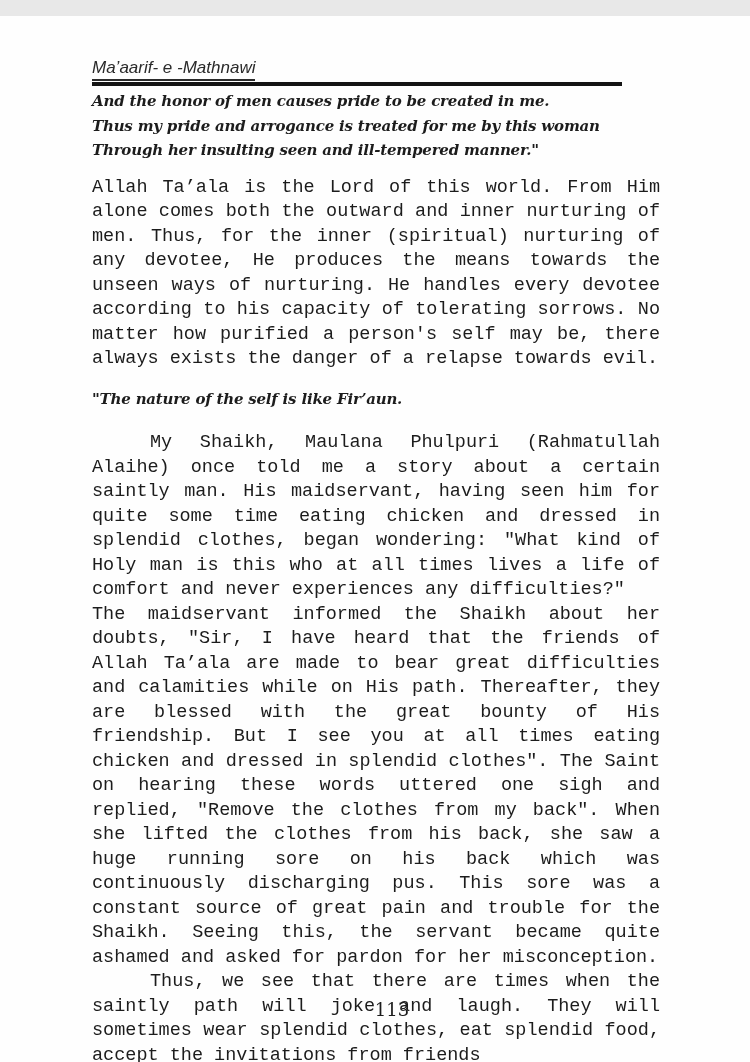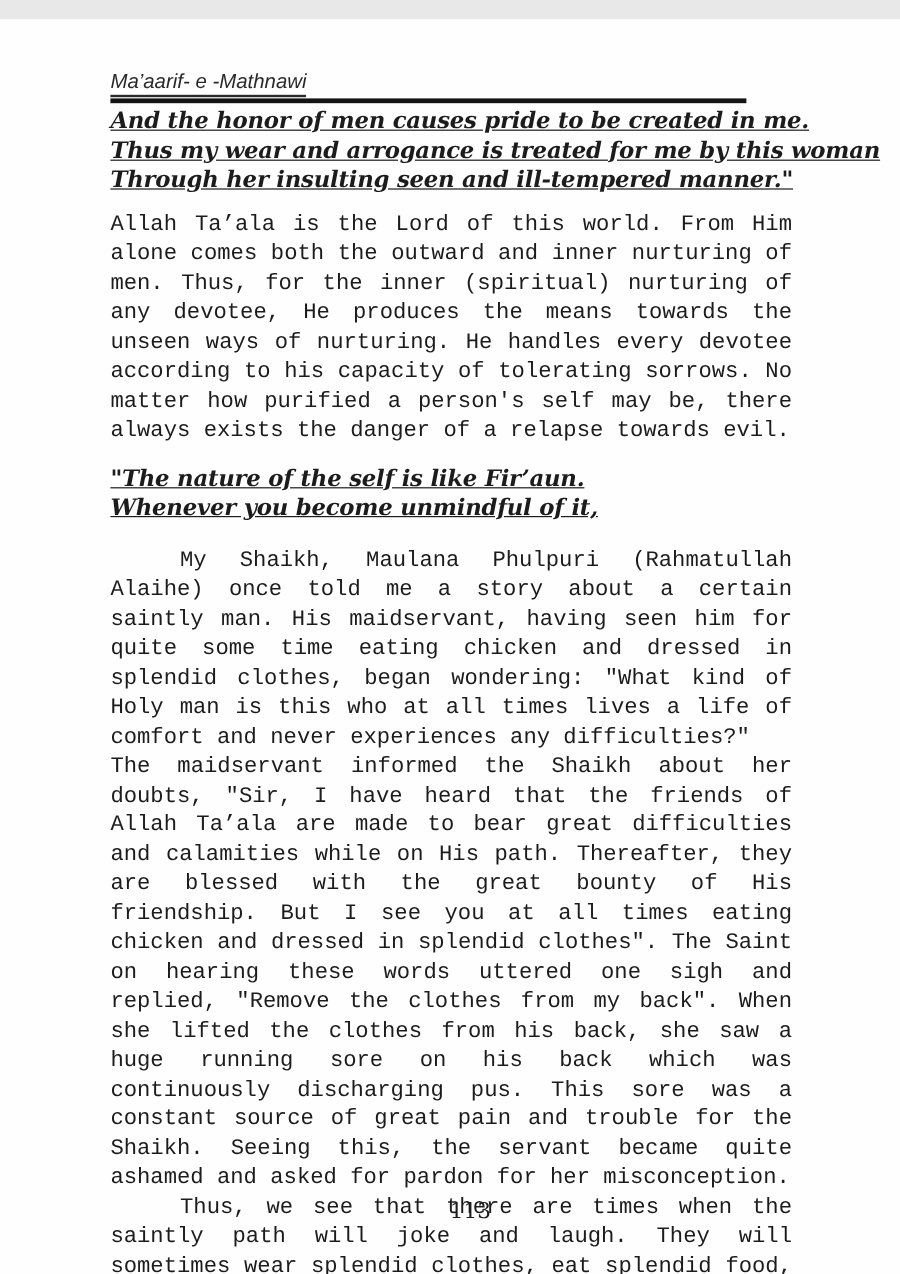--- a/index.html
+++ b/index.html
@@ -36,24 +36,23 @@
     font-style: italic;
     font-size: 17px;
     line-height: 20px;
     color: #2a2a2a;
     border-bottom: 2px solid #2a2a2a;
     padding-bottom: 1px;
   }
   .verse {
     font-style: italic;
     font-weight: bold;
-    font-size: 19px;
+    font-size: 15px;
     line-height: 24.5px;
     letter-spacing: -0.2px;
-    text-decoration: underline;
   }
   .verse-line {
     white-space: nowrap;
   }
   .verse-1 { margin: 3px 0 13px 0; }
   .verse-2 { margin: 15px 0 20px 0; }
   .body-para {
     font-size: 18.5px;
     line-height: 24.5px;
     text-align: justify;
@@ -76,29 +75,28 @@
 
 <div class="page">
   <div class="content">
 
     <div class="running-header">
       <span class="header-title">Ma’aarif- e -Mathnawi</span>
     </div>
 
     <div class="verse verse-1">
       <div class="verse-line">And the honor of men causes pride to be created in me.</div>
-      <div class="verse-line">Thus my wear and arrogance is treated for me by this woman</div>
+      <div class="verse-line">Thus my pride and arrogance is treated for me by this woman</div>
       <div class="verse-line">Through her insulting seen and ill-tempered manner."</div>
     </div>
 
     <p class="body-para">Allah Ta’ala is the Lord of this world. From Him alone comes both the outward and inner nurturing of men. Thus, for the inner (spiritual) nurturing of any devotee, He produces the means towards the unseen ways of nurturing. He handles every devotee according to his capacity of tolerating sorrows. No matter how purified a person's self may be, there always exists the danger of a relapse towards evil.</p>
 
     <div class="verse verse-2">
       <div class="verse-line">"The nature of the self is like Fir’aun.</div>
-      <div class="verse-line">Whenever you become unmindful of it,</div>
     </div>
 
     <p class="body-para indented">My Shaikh, Maulana Phulpuri (Rahmatullah Alaihe) once told me a story about a certain saintly man. His maidservant, having seen him for quite some time eating chicken and dressed in splendid clothes, began wondering: "What kind of Holy man is this who at all times lives a life of comfort and never experiences any difficulties?"</p>
 
     <p class="body-para">The maidservant informed the Shaikh about her doubts, "Sir, I have heard that the friends of Allah Ta’ala are made to bear great difficulties and calamities while on His path. Thereafter, they are blessed with the great bounty of His friendship. But I see you at all times eating chicken and dressed in splendid clothes". The Saint on hearing these words uttered one sigh and replied, "Remove the clothes from my back". When she lifted the clothes from his back, she saw a huge running sore on his back which was continuously discharging pus. This sore was a constant source of great pain and trouble for the Shaikh. Seeing this, the servant became quite ashamed and asked for pardon for her misconception.</p>
 
     <p class="body-para indented">Thus, we see that there are times when the saintly path will joke and laugh. They will sometimes wear splendid clothes, eat splendid food, accept the invitations from friends</p>
 
   </div>
 

